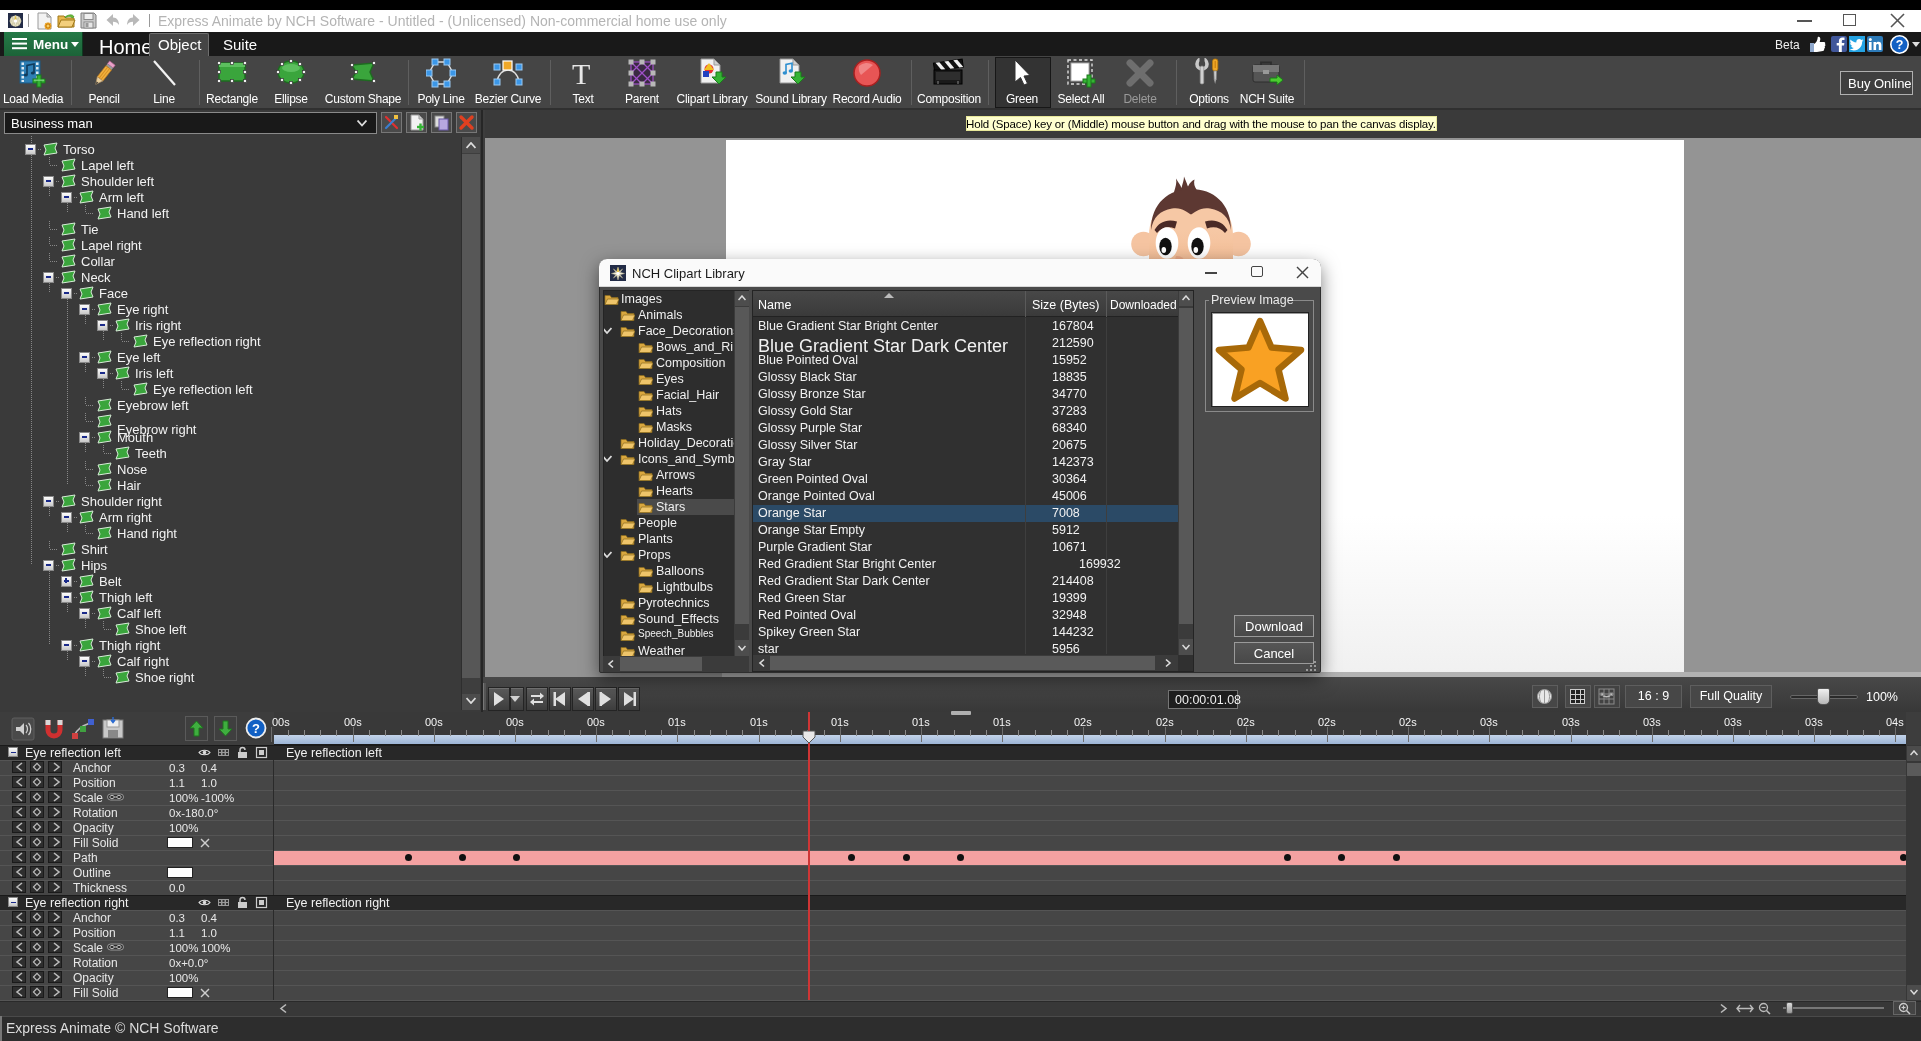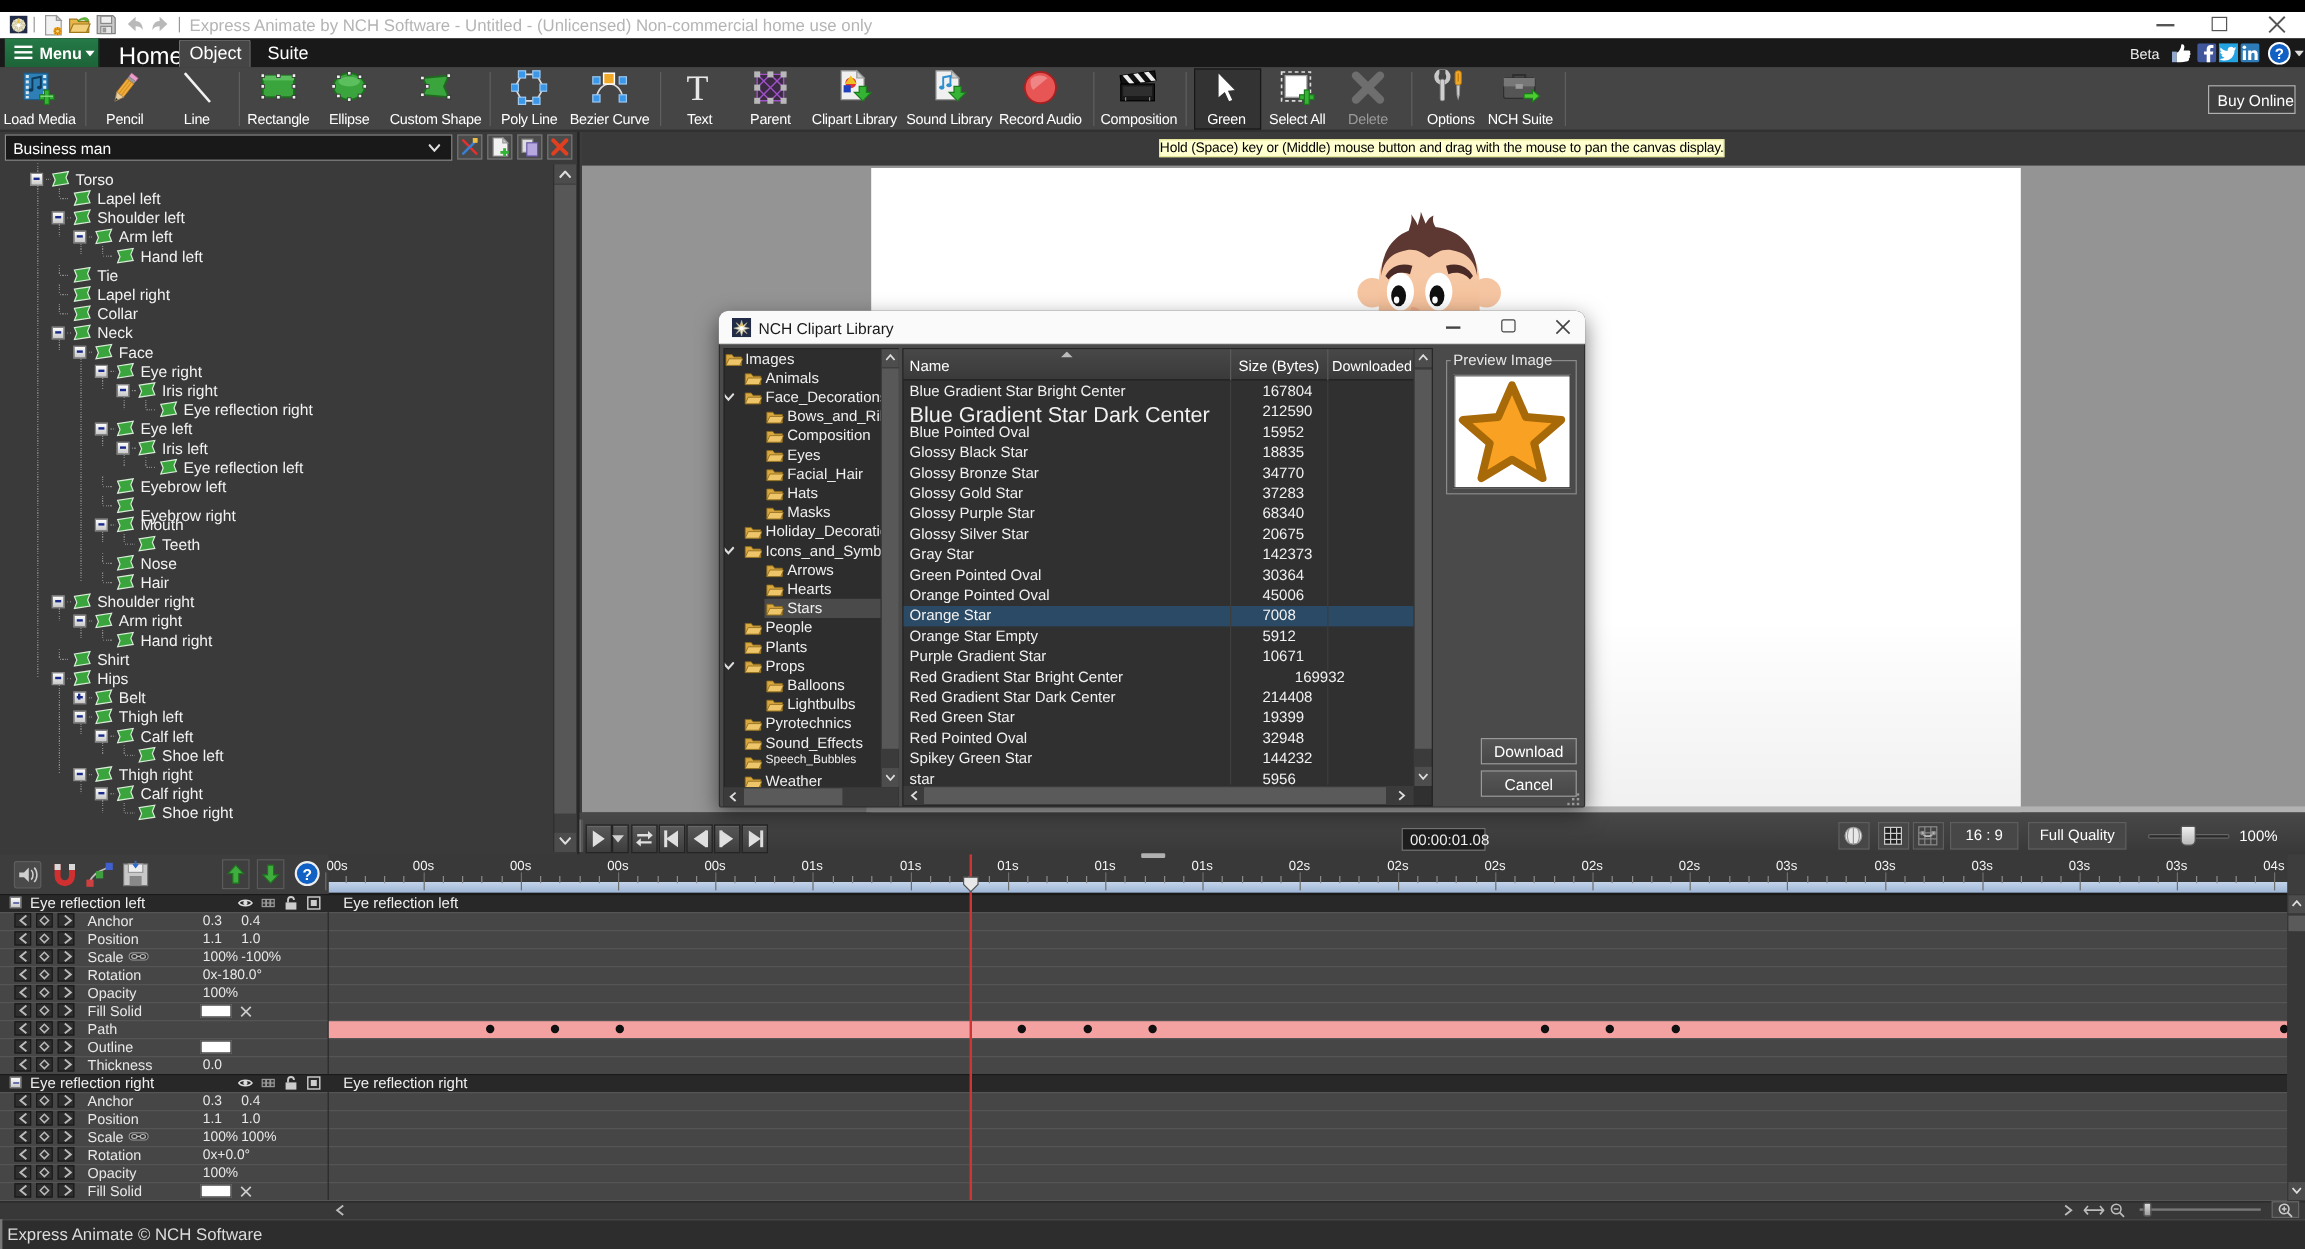--- a/index.html
+++ b/index.html
@@ -616,21 +616,21 @@
 <svg class="ab" style="left:466px;top:142px" width="10" height="7">
     <path d="M0.5,6 L5,1 L9.5,6" fill="none" stroke="#ddd" stroke-width="1.8"></path>
   </svg>
 <div class="ab" style="left:462px;top:154px;width:18px;height:524px;background:#575757;"></div>
 <div class="ab" style="left:462px;top:694px;width:18px;height:16px;background:#4c4c4c;"></div>
 <svg class="ab" style="left:466px;top:697px" width="10" height="7">
     <path d="M0.5,1 L5,6 L9.5,1" fill="none" stroke="#ddd" stroke-width="1.8"></path>
   </svg>
 <div class="ab" style="left:485px;top:110px;width:1436px;height:28px;background:#3a3a3a;"></div>
 <div class="ab" style="left:966px;top:116px;width:471px;height:15px;background:#ffffcf;border:1px solid #e8e89a;"></div>
-<div class="txt" style="left:966px;top:118px;font-size:11.5px;color:#000;width:471px;text-align:center;letter-spacing:-0.15px;">Hold (Space) key or (Middle) mouse button and drag with the mouse to pan the canvas display.</div>
+<div class="txt" style="left:966px;top:118px;font-size:11.5px;color:#000;width:471px;text-align:left;letter-spacing:-0.15px;">Hold (Space) key or (Middle) mouse button and drag with the mouse to pan the canvas display.</div>
 <div class="ab" style="left:485px;top:138px;width:1436px;height:539px;background:#949494;"></div>
 <div class="ab" style="left:726px;top:140px;width:958px;height:537px;background:linear-gradient(#ffffff 70%,#f0f0f0);"></div>
 <svg class="ab" style="left:1126px;top:172px" width="130" height="92" viewBox="0 0 130 92">
 <defs>
       <linearGradient id="skin" x1="0" y1="0" x2="0" y2="1">
         <stop offset="0.5" stop-color="#f6c8a5"></stop>
         <stop offset="1" stop-color="#f3bd96"></stop>
       </linearGradient>
     </defs>
 <circle cx="17.5" cy="72" r="12.3" fill="#f5c4a1"></circle>

